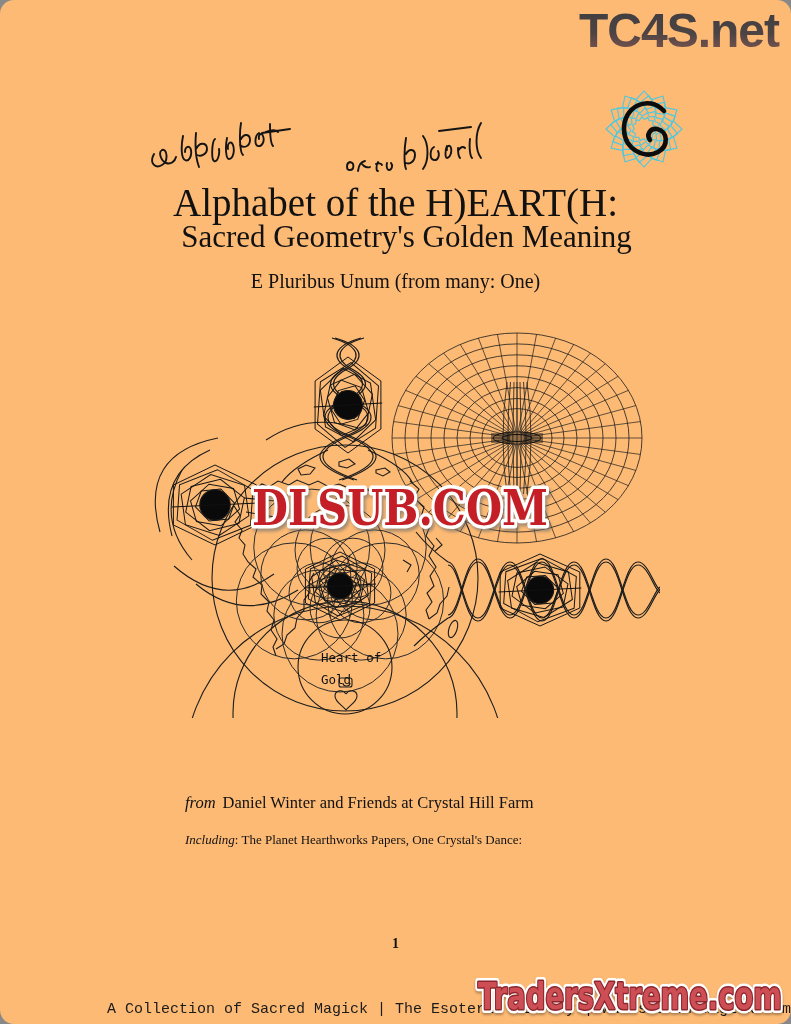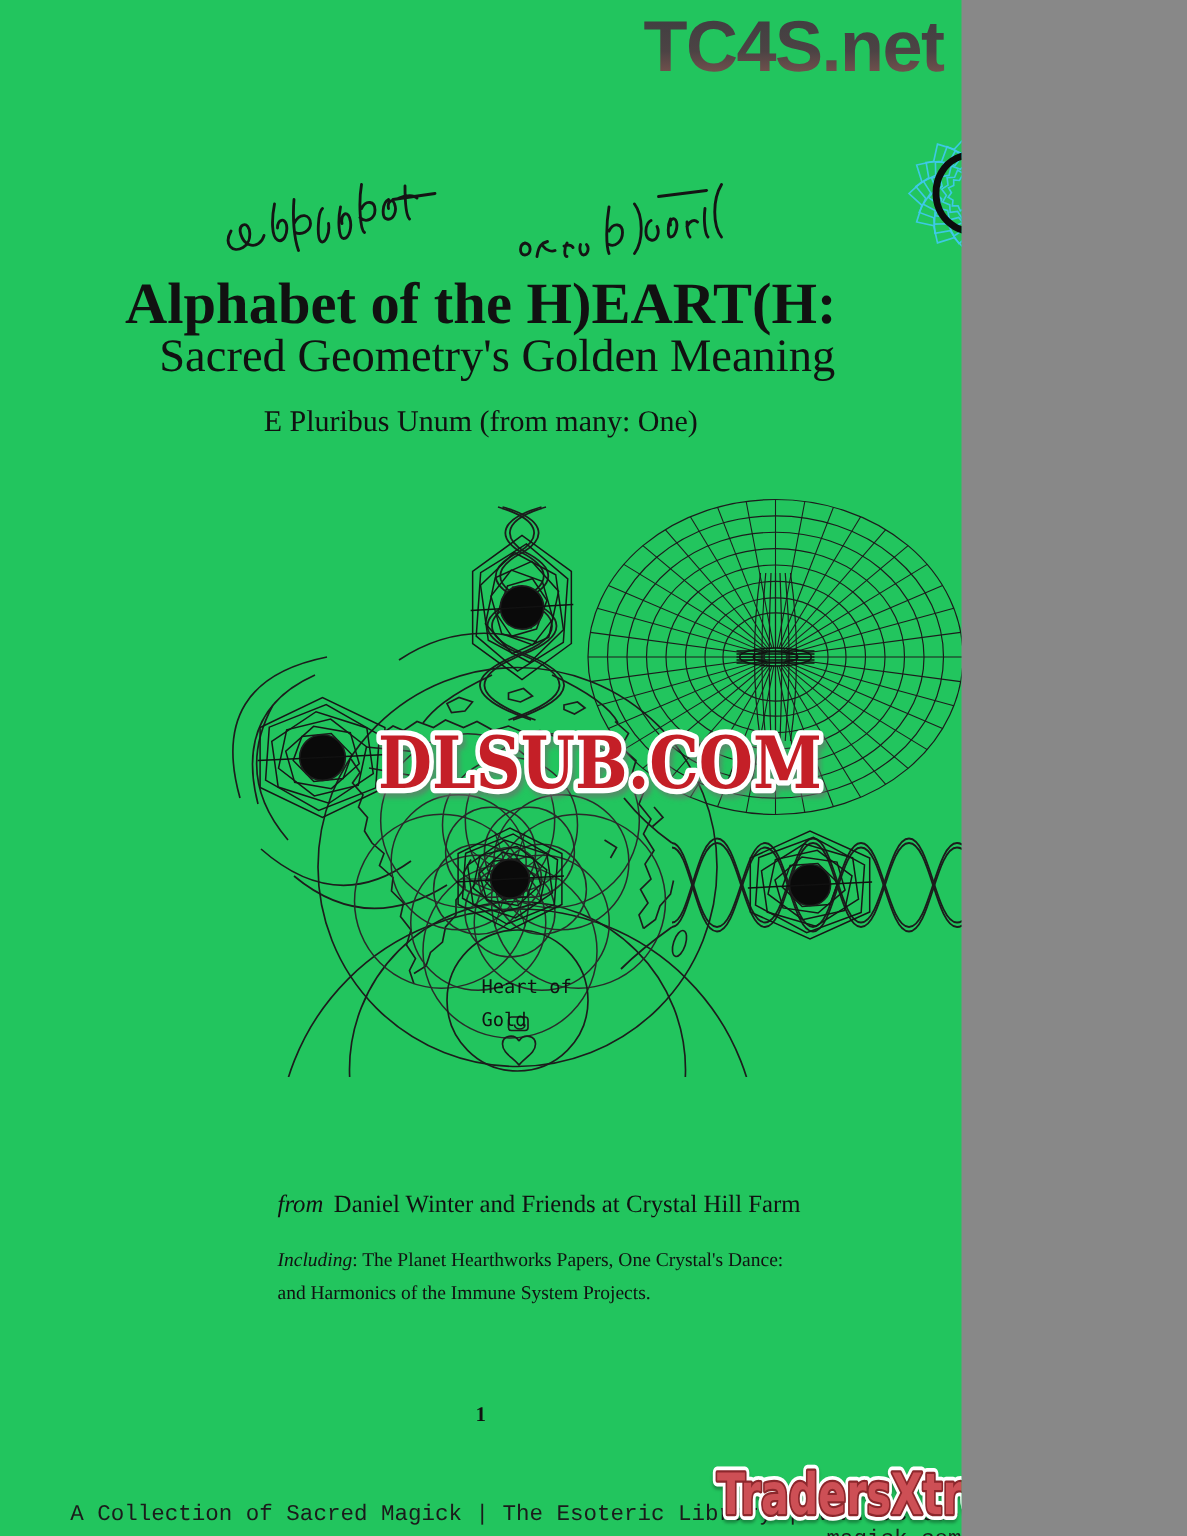--- a/index.html
+++ b/index.html
@@ -1,33 +1,33 @@
 <!DOCTYPE html>
 <html><head>
 <meta charset="utf-8">
 <style>
   html,body{margin:0;padding:0;background:#888;}
-  #page{position:relative;width:641px;height:1024px;background:#22c55e;overflow:hidden;
-        font-family:"Liberation Serif",serif;color:#111;}
+  #page{position:relative;width:791px;height:1024px;background:#fdba74;overflow:hidden;
+        font-family:"Liberation Serif",serif;color:#111;border-radius:14px;}
   svg{display:block;}
   .abs{position:absolute;}
 
   
   #tc4s-svg{top:2px;right:6px;}
   .tc4s-text{font-family:"Liberation Sans",sans-serif;font-weight:bold;font-size:48px;letter-spacing:-1px;}
 
   
   #handwriting-svg{left:144px;top:120px;}
 
   
   #rosette-svg{left:602px;top:87px;}
 
   
   .title-line{left:0;width:100%;text-align:center;}
-  #page-title{top:180px;font-size:39px;font-weight:bold;letter-spacing:0;}
+  #page-title{top:180px;font-size:39px;font-weight:normal;letter-spacing:0;}
   #page-subtitle{top:219px;font-size:31px;padding-left:11px;}
   #motto{top:270px;font-size:20px;}
 
   
   #illustration-svg{left:148px;top:328px;}
   .dlsub-stroke{font-family:"DejaVu Serif",serif;font-weight:bold;font-size:48px;
                 fill:#ffffff;stroke:#ffffff;stroke-width:7;stroke-linejoin:round;paint-order:stroke;}
   .dlsub-fill{font-family:"DejaVu Serif",serif;font-weight:bold;font-size:48px;fill:#c41f27;stroke:none;}
   .heart-label{font-family:"DejaVu Sans Mono",monospace;font-size:12.5px;fill:#111;stroke:none;}
 
@@ -296,21 +296,20 @@
       <text class="dlsub-fill" x="252" y="197" text-anchor="middle" textLength="296" lengthAdjust="spacingAndGlyphs">DLSUB.COM</text>
     </g>
   </svg>
 
   <div id="byline" class="abs">
     <i>from</i><span>Daniel Winter and Friends at Crystal Hill Farm</span>
   </div>
 
   <div id="including" class="abs">
     <div><i>Including</i><span>: The Planet Hearthworks Papers, One Crystal's Dance:</span></div>
-    <div>and Harmonics of the Immune System Projects.</div>
   </div>
 
   <div id="page-number" class="abs">1</div>
 
   <div id="footer-credit" class="abs">A Collection of Sacred Magick | The Esoteric Library | www.sacred-magick.com</div>
 
   <svg id="tx-svg" class="abs" width="324" height="52" style="filter:drop-shadow(0 2px 1px rgba(0,0,0,.3));">
     <text class="tx-outline" x="162" y="37" text-anchor="middle" textLength="304" lengthAdjust="spacingAndGlyphs">TradersXtreme.com</text>
     <text class="tx-mid" x="162" y="37" text-anchor="middle" textLength="304" lengthAdjust="spacingAndGlyphs">TradersXtreme.com</text>
   </svg>

